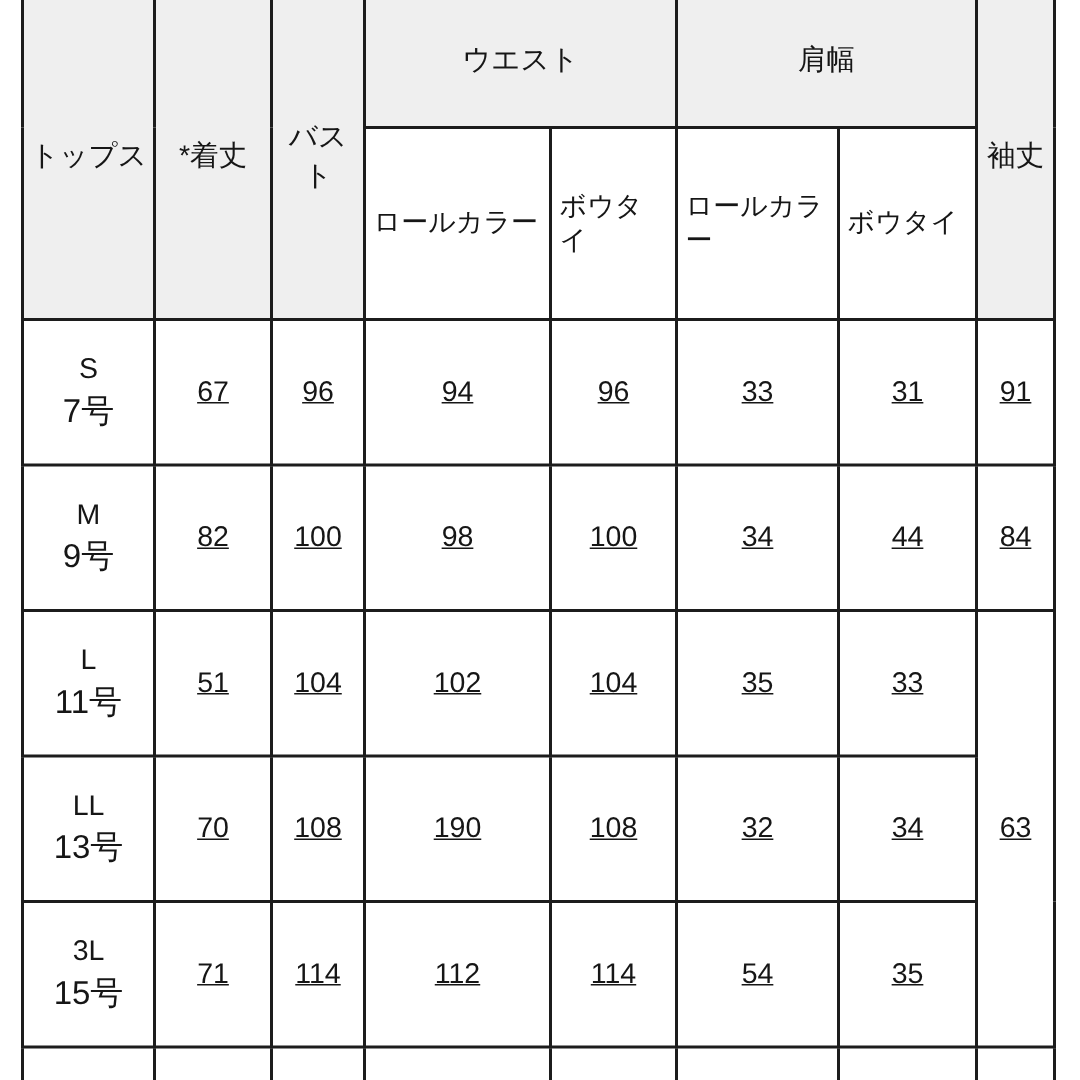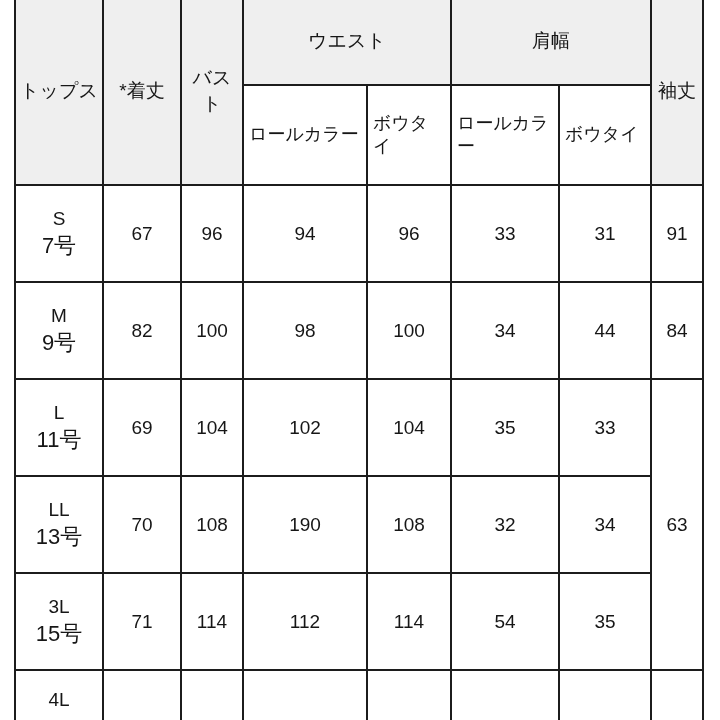--- a/index.html
+++ b/index.html
@@ -64,33 +64,34 @@
     font-size: 19px;
     line-height: 1.25;
     padding: 4px 2px;
   }
   .hdr-vert {
     font-size: 19px;
     line-height: 1.25;
   }
   .num {
     font-size: 20px;
+    text-decoration: underline;
   }
   
   col.c-tops   { width: 88px; }
   col.c-len    { width: 78px; }
   col.c-bust   { width: 62px; }
   col.c-w1     { width: 124px; }
   col.c-w2     { width: 84px; }
   col.c-s1     { width: 108px; }
   col.c-s2     { width: 92px; }
   col.c-sleeve { width: 52px; }
 
   tr.r-head    { height: 88px; }
-  tr.r-sub     { height: 100px; margin-top: 12px; }
+  tr.r-sub     { height: 128px; margin-top: 12px; }
   tr.r-data    { height: 97px; }
   tr.r-last    { height: 60px; }
 </style>
 </head>
 <body>
 
 <div id="sheet">
   <table class="size-table">
     <colgroup>
       <col class="c-tops">
@@ -144,21 +145,21 @@
         <td class="num">34</td>
         <td class="num">44</td>
         <td class="num">84</td>
       </tr>
 
       <tr class="r-data">
         <td class="sizecell">
           <span>L</span>
           <span class="jp">11号</span>
         </td>
-        <td class="num">69</td>
+        <td class="num">51</td>
         <td class="num">104</td>
         <td class="num">102</td>
         <td class="num">104</td>
         <td class="num">35</td>
         <td class="num">33</td>
         <td class="num" rowspan="3">63</td>
       </tr>
 
       <tr class="r-data">
         <td class="sizecell">

